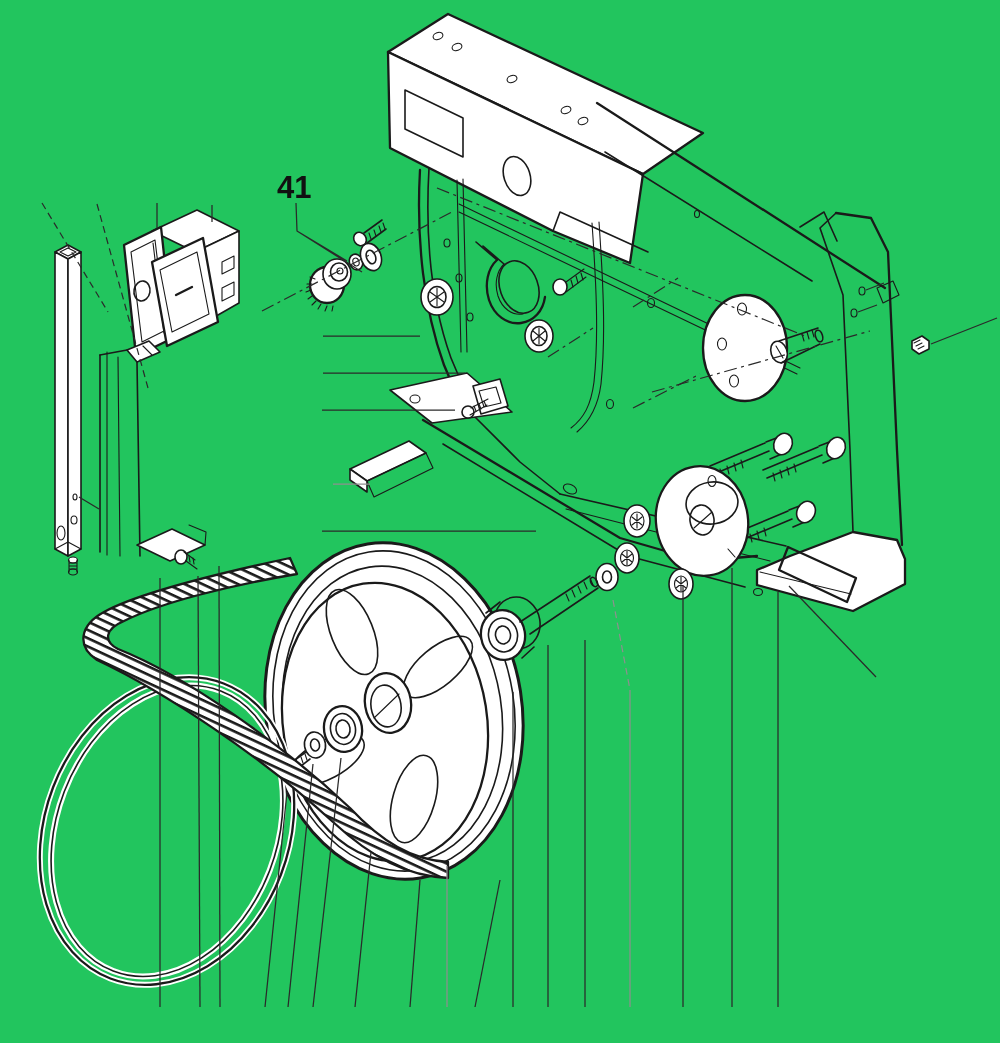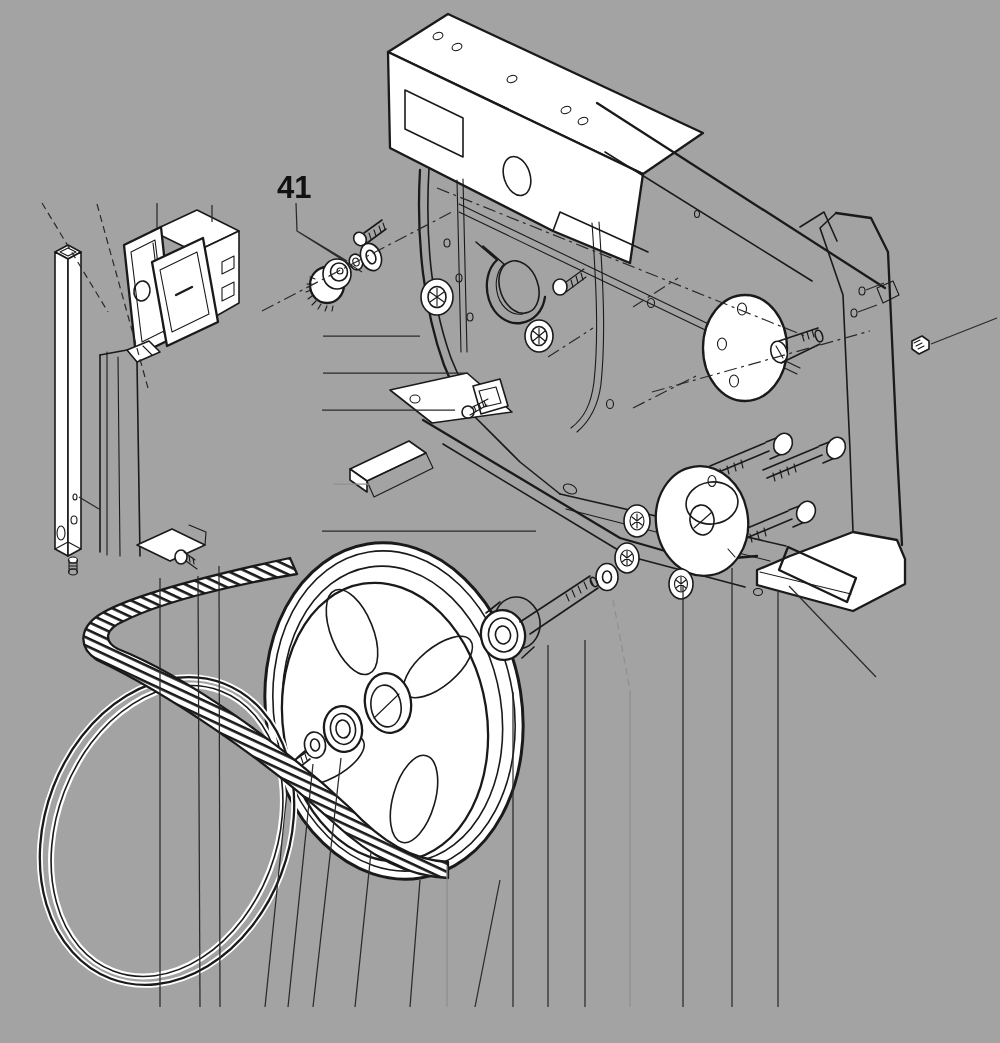--- a/index.html
+++ b/index.html
@@ -1,16 +1,16 @@
 <!DOCTYPE html>
 <html><head>
 <meta charset="utf-8">
 <style>
   html,body{margin:0;padding:0;background:#ffffff;}
-  .stage{width:1000px;height:1043px;position:relative;background:#a3a3a3;overflow:hidden;}
+  .stage{width:1000px;height:1043px;position:relative;background:#22c55e;overflow:hidden;}
   svg{display:block;}
   svg text{font-family:"Liberation Sans","DejaVu Sans",sans-serif;font-weight:bold;}
   .s{stroke:#1a1a1a;fill:none;stroke-width:1.6;stroke-linecap:round;stroke-linejoin:round;}
   .s2{stroke-width:2.3;}
   .s3{stroke-width:3;}
   .t{stroke-width:1.1;}
   .w{fill:#ffffff;}
   .ld{stroke:#2a2a2a;fill:none;stroke-width:1.25;}
   .gy{stroke:#8f8f8f;}
   .dd{stroke-dasharray:13 4.5 3 4.5;stroke-width:1.2;}

